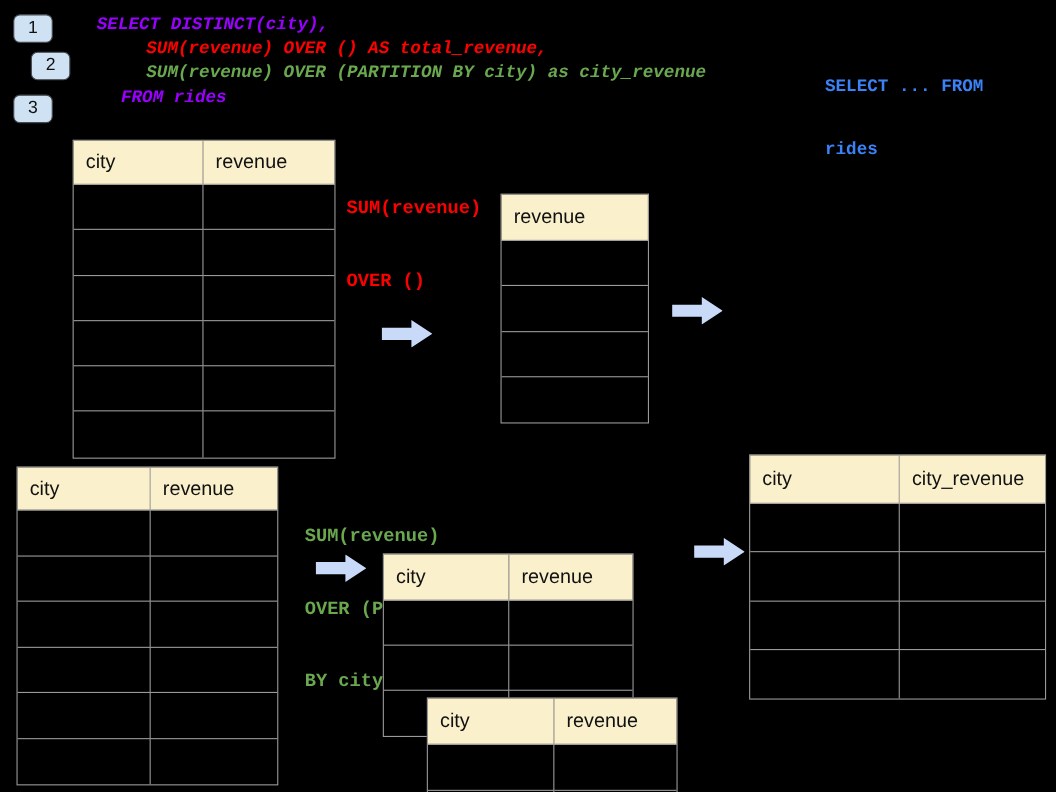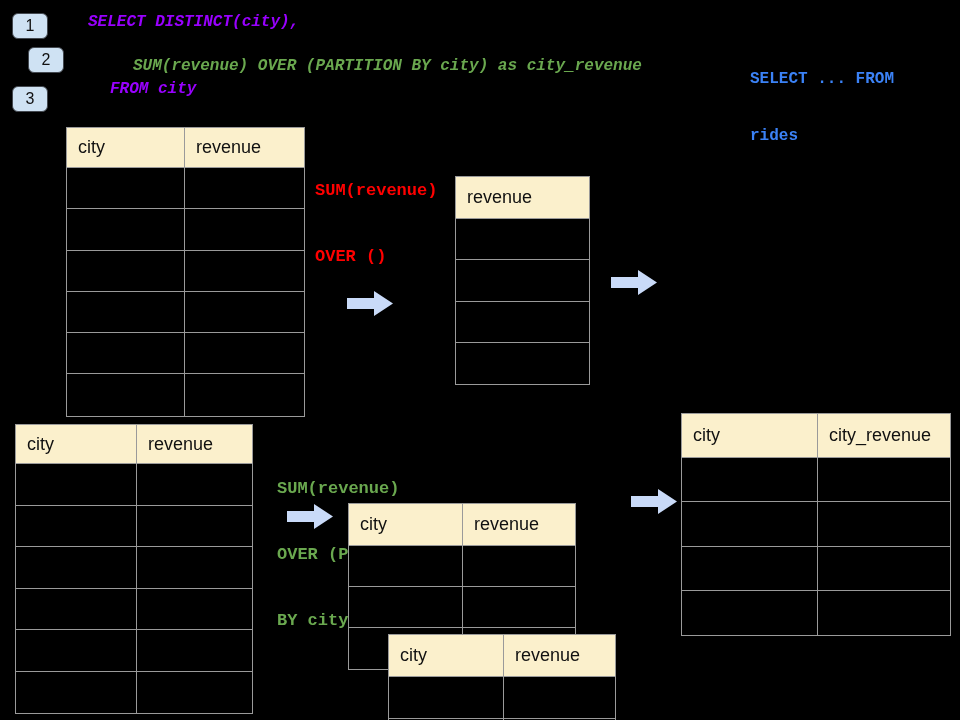--- a/index.html
+++ b/index.html
@@ -113,22 +113,23 @@
     <span>1</span>
   </div>
   <div class="badge badge2">
     <span>2</span>
   </div>
   <div class="badge badge3">
     <span>3</span>
   </div>
 
   <div class="code-line c-purple" style="left:88px; top:12px;">SELECT DISTINCT(city),</div>
+  <div class="code-line c-red" style="left:133px; top:34px;">SUM(revenue) OVER () AS total_revenue,</div>
   <div class="code-line c-green" style="left:133px; top:56px;text-align:center;">SUM(revenue) OVER (PARTITION BY city) as city_revenue</div>
-  <div class="code-line c-purple" style="left:110px; top:79px;">FROM city</div>
+  <div class="code-line c-purple" style="left:110px; top:79px;">FROM rides</div>
 
   <div class="side-note">
     <div>SELECT ... FROM</div>
     <div>rides</div>
   </div>
 
   <div class="annot annot-total">
     <div>SUM(revenue)</div>
     <div>OVER ()</div>
   </div>

